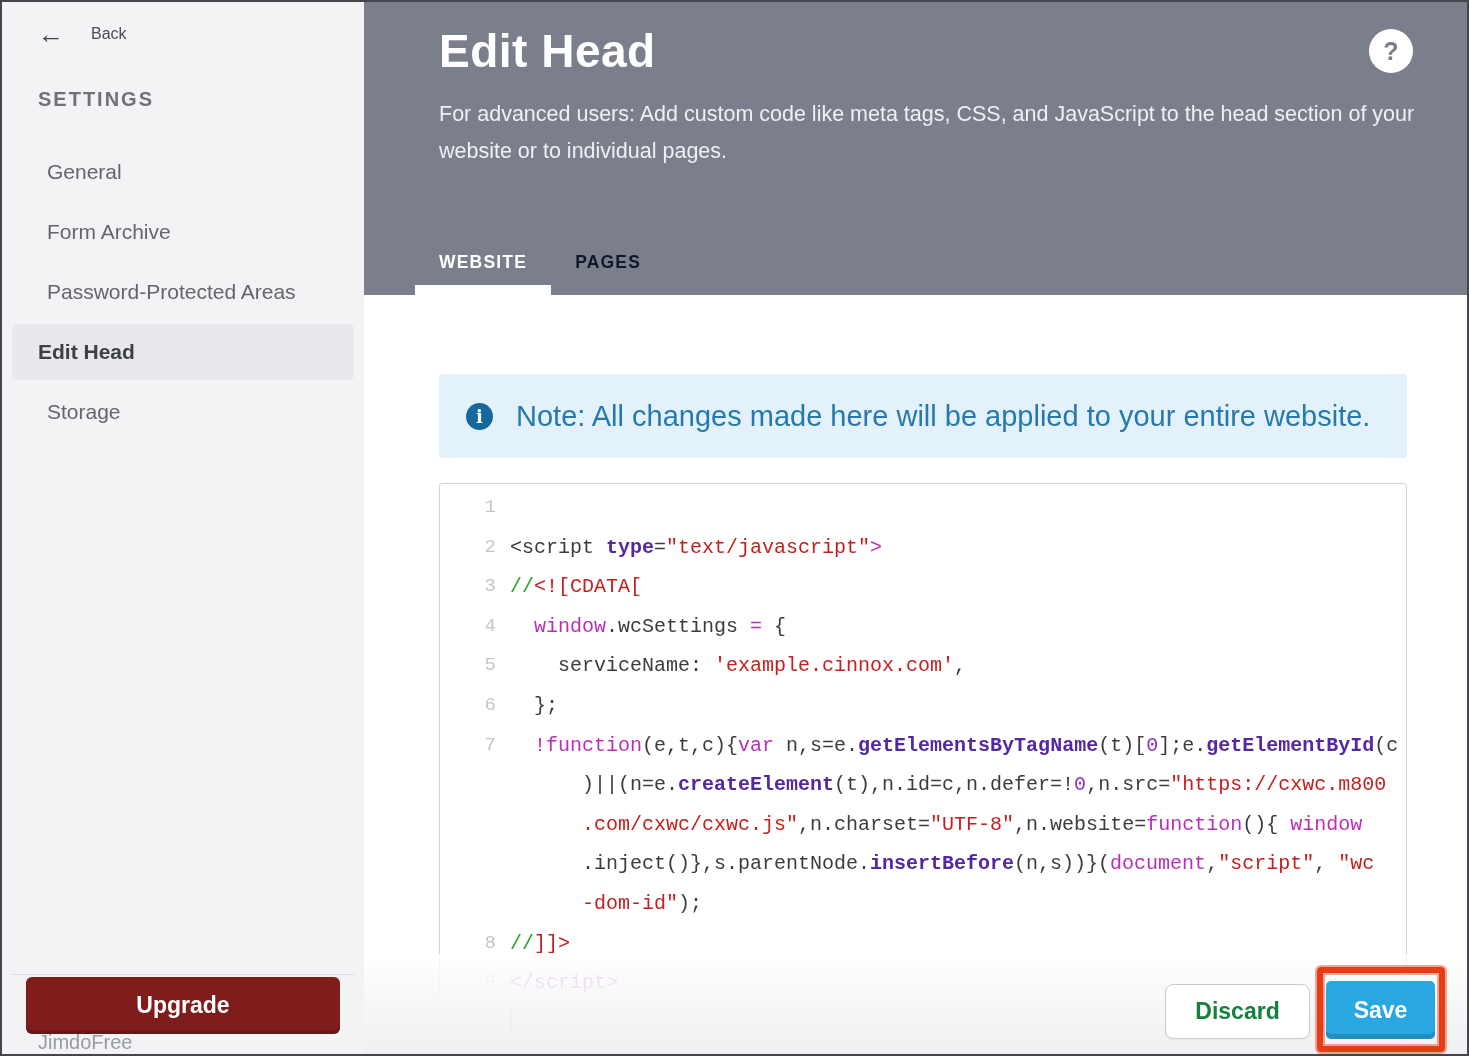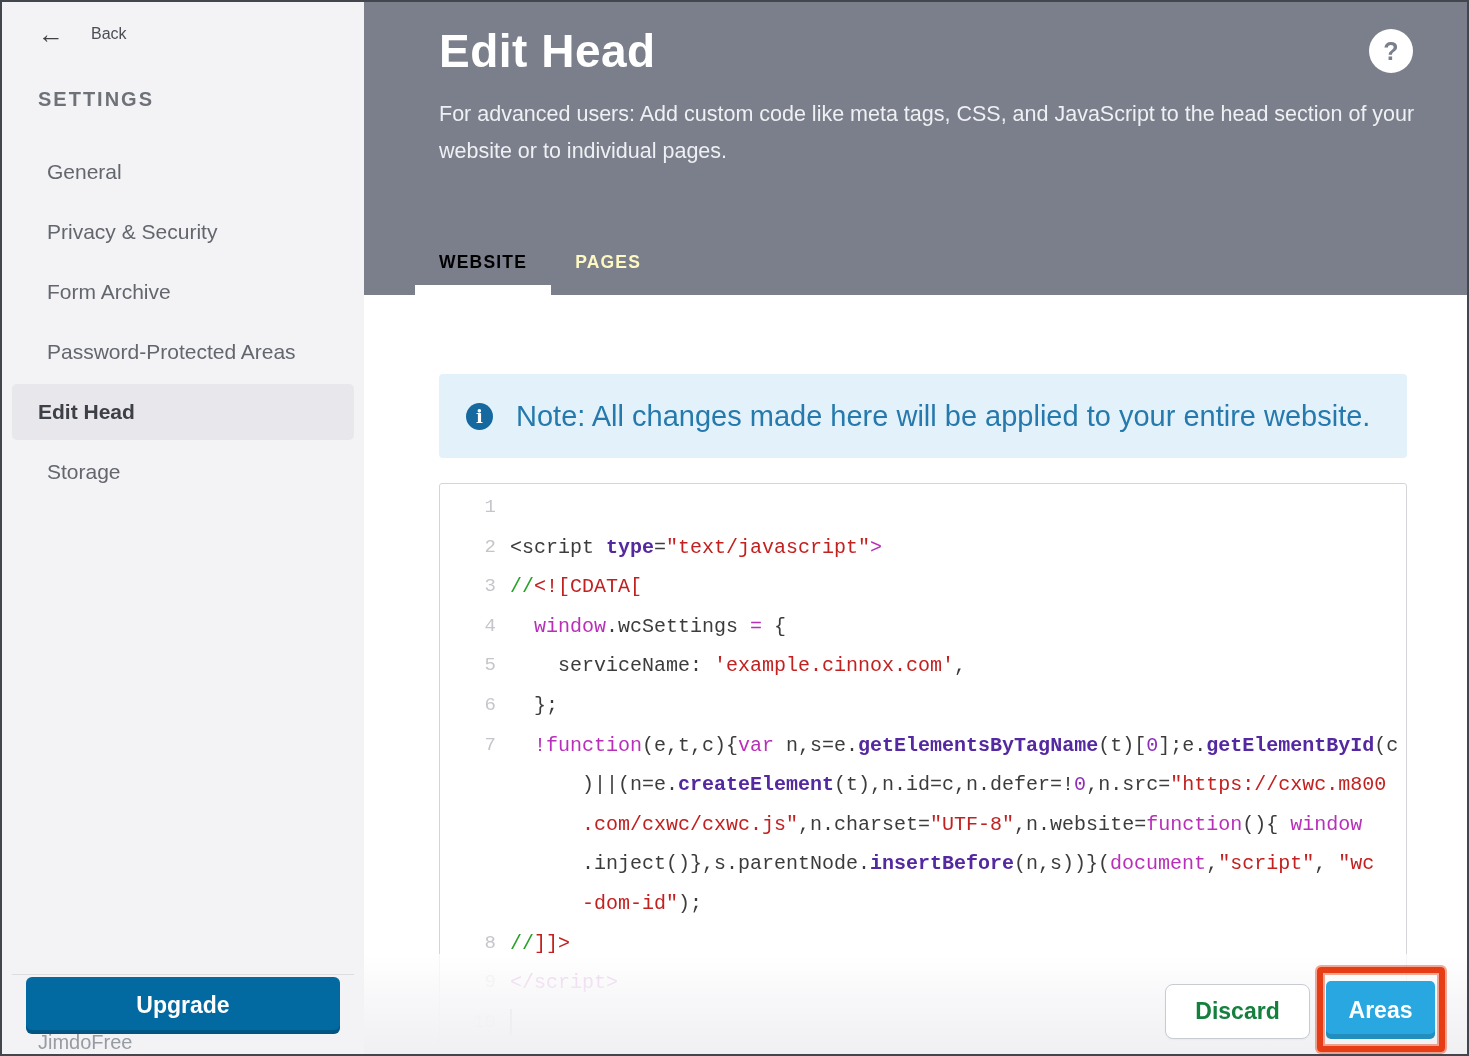--- a/index.html
+++ b/index.html
@@ -37,21 +37,21 @@
   .site-divider { border-top:1px solid #dcdce1; margin:0 10px; }
   .site-row { position:relative; padding:26px 36px 0 36px; }
   .site-domain { font-size:20px; font-weight:bold; color:#42454c; }
   .site-plan { font-size:20px; color:#979ba2; margin-top:7px; }
   .kebab-icon {
     position:absolute; right:38px; top:26px; font-size:24px; line-height:1;
     color:#5f6267; letter-spacing:0; cursor:pointer; font-weight:bold;
   }
   .upgrade-btn {
     position:absolute; left:24px; right:24px; bottom:20px; height:57px;
-    border:none; border-radius:6px; background:#0369a1;
+    border:none; border-radius:6px; background:#7f1d1d;
     box-shadow: inset 0 -4px 0 rgba(0,0,0,.18);
     color:#fff; font-family:inherit; font-size:23px; font-weight:bold; cursor:pointer;
   }
 
   
   .main { position:absolute; left:362px; top:0; right:0; bottom:0; background:#fff; }
 
   .hdr { height:293px; background:#7b7f8b; position:relative; padding-left:75px; }
   .hdr-title { padding-top:22px; font-size:46px; font-weight:bold; color:#fff; letter-spacing:.5px; }
   .hdr-desc { margin-top:18px; max-width:980px; font-size:21.5px; line-height:37px; color:#eef0f3; }
@@ -59,23 +59,23 @@
     position:absolute; right:54px; top:27px; width:44px; height:44px;
     border-radius:50%; background:#fff; border:none; cursor:pointer;
     display:flex; align-items:center; justify-content:center;
     font-size:25px; font-weight:bold; color:#7b7f8b; font-family:inherit;
   }
   .tabs { position:absolute; left:51px; bottom:0; display:flex; }
   .tab {
     position:relative; height:66px; padding:0 24px;
     display:flex; align-items:center;
     font-size:17.5px; font-weight:bold; letter-spacing:1.2px;
-    color:#fef9c3; cursor:pointer;
-  }
-  .tab.active { color:#000000;text-align:center; }
+    color:#0f172a; cursor:pointer;
+  }
+  .tab.active { color:#ffffff;text-align:center; }
   .tab.active::after {
     content:""; position:absolute; left:0; right:0; bottom:0; height:10px; background:#fff;
   }
 
   .content { padding:0 60px 0 75px; }
 
   .note-banner {
     margin-top:79px; height:84px; border-radius:4px;
     background:#e3f2fa; display:flex; align-items:center; padding-left:27px;
   }
@@ -134,21 +134,20 @@
 <body>
 
 <aside class="sidebar">
   <div class="back-row">
     <span class="back-arrow">←</span>
     <span class="back-label">Back</span>
   </div>
   <div class="section-label">SETTINGS</div>
   <nav class="nav" id="nav">
       <div class="nav-item">General</div>
-      <div class="nav-item">Privacy &amp; Security</div>
       <div class="nav-item">Form Archive</div>
       <div class="nav-item">Password-Protected Areas</div>
       <div class="nav-item active">Edit Head</div>
       <div class="nav-item">Storage</div>
     </nav>
 
   <div class="site-sec">
     <div class="site-divider"></div>
     <div class="site-row">
       <div class="site-domain">abc-co.jimdofree.com</div>
@@ -237,17 +236,17 @@
         <div class="code-row">
           <span class="line-num">11</span>
           <span class="code-text"></span>
         </div>
       </div>
   </section>
 
   <div class="footer-bar">
     <button class="discard-btn">Discard</button>
     <div class="save-annotation">
-      <button class="save-btn">Areas</button>
+      <button class="save-btn">Save</button>
     </div>
   </div>
 
 </main>
 
 </body></html>

